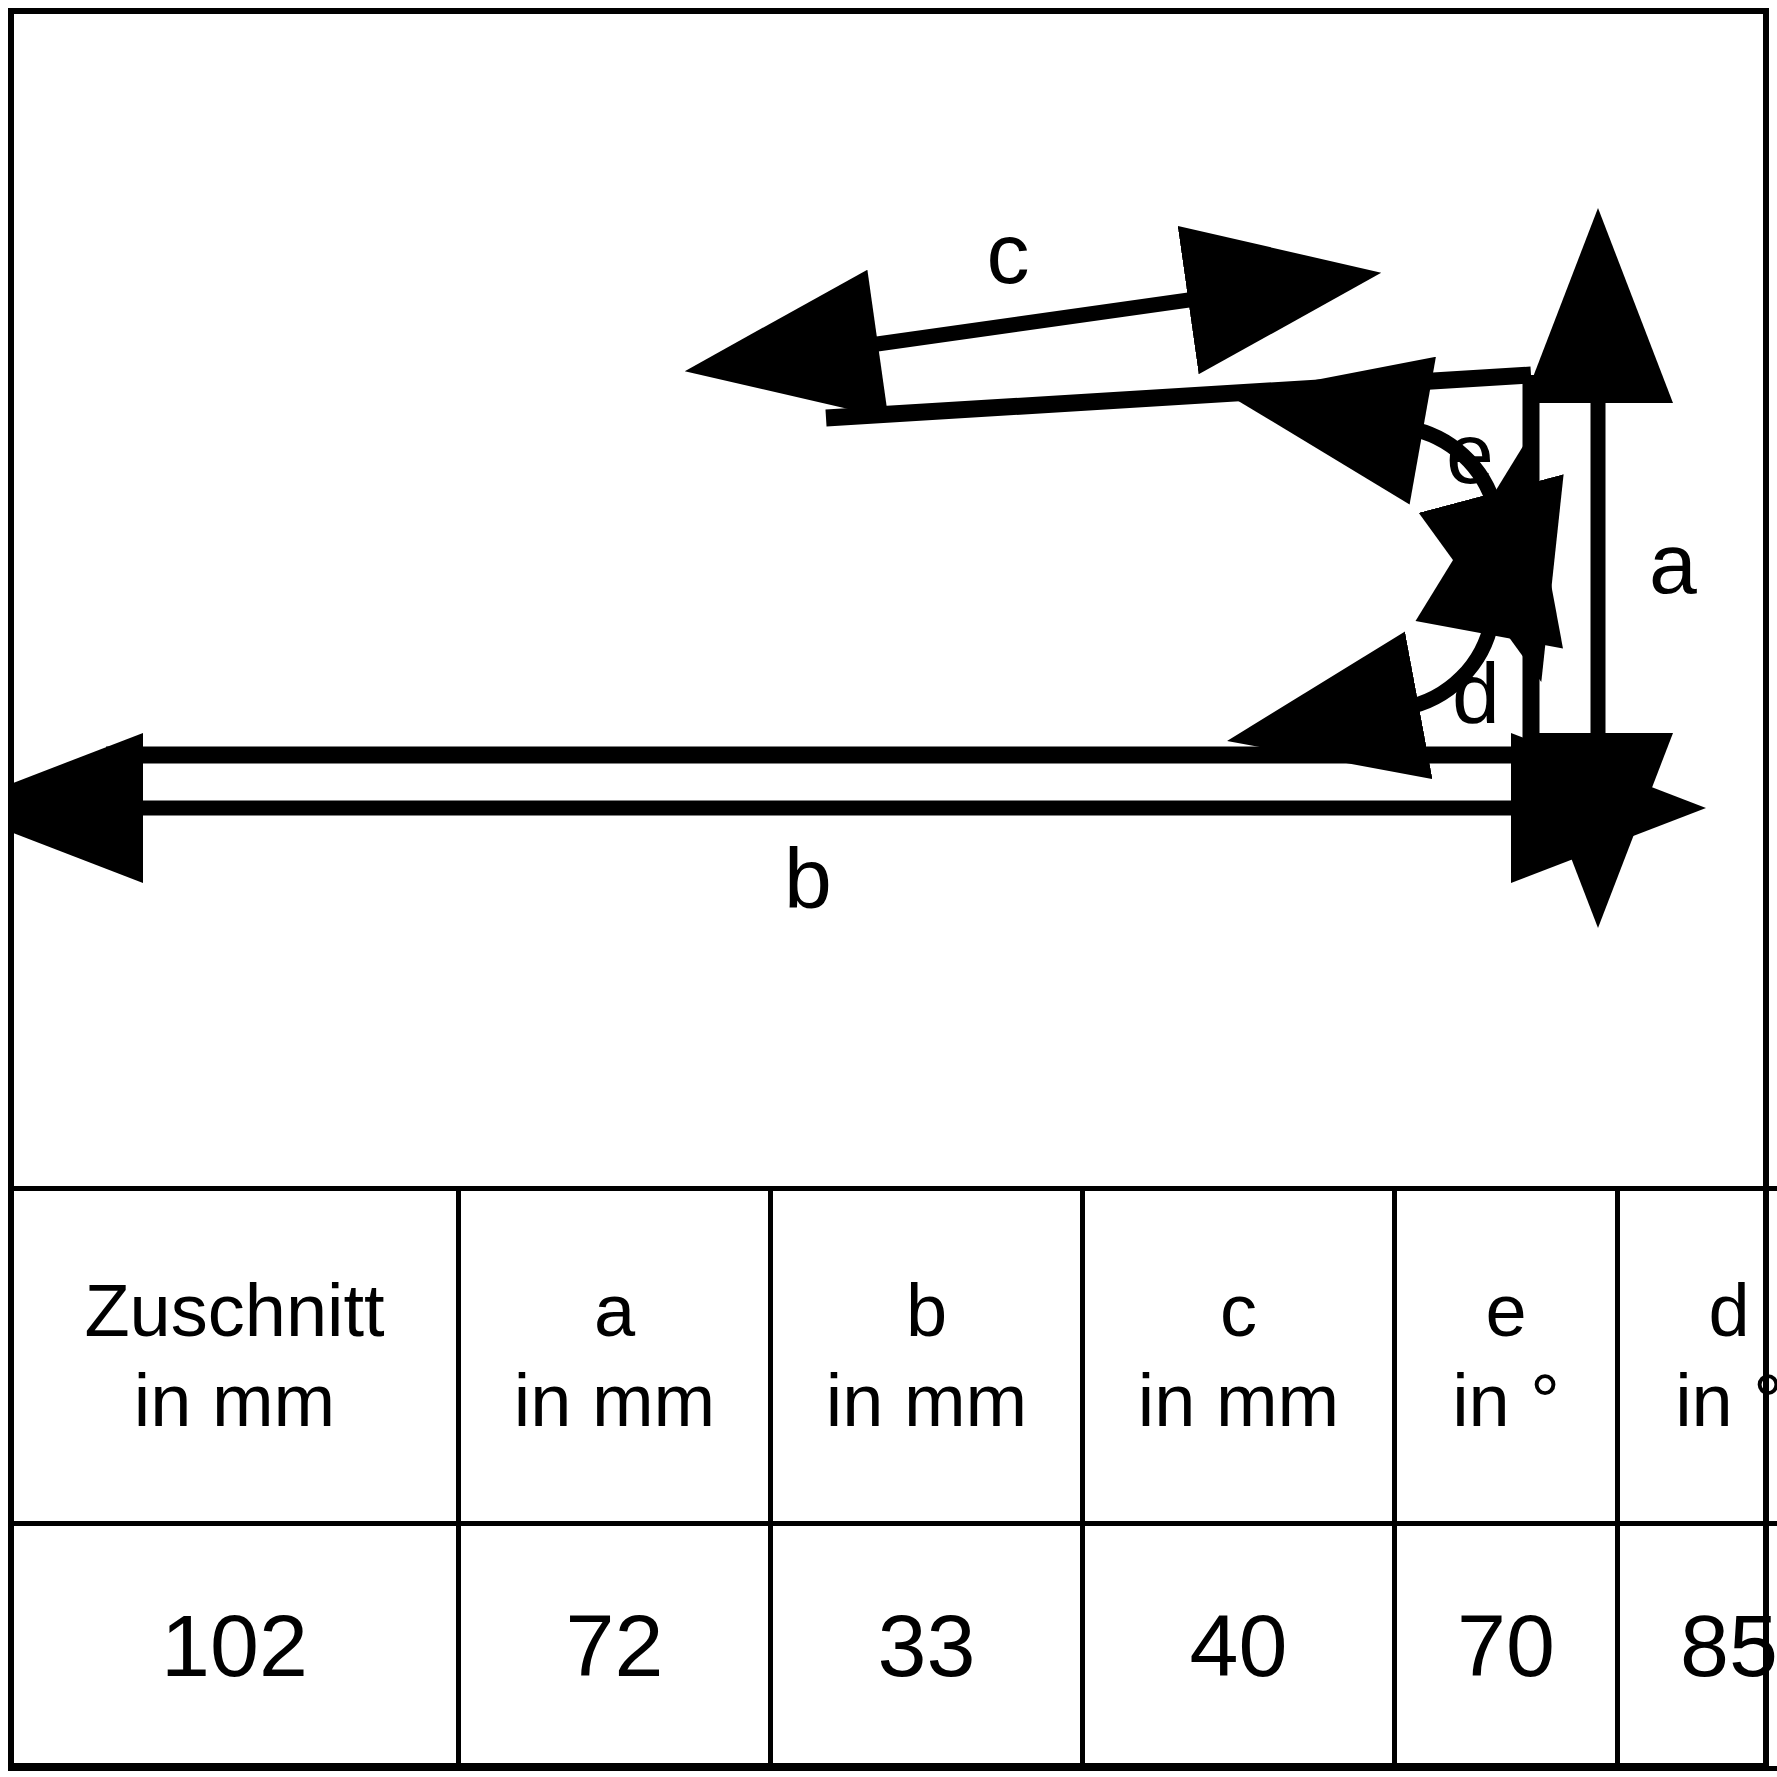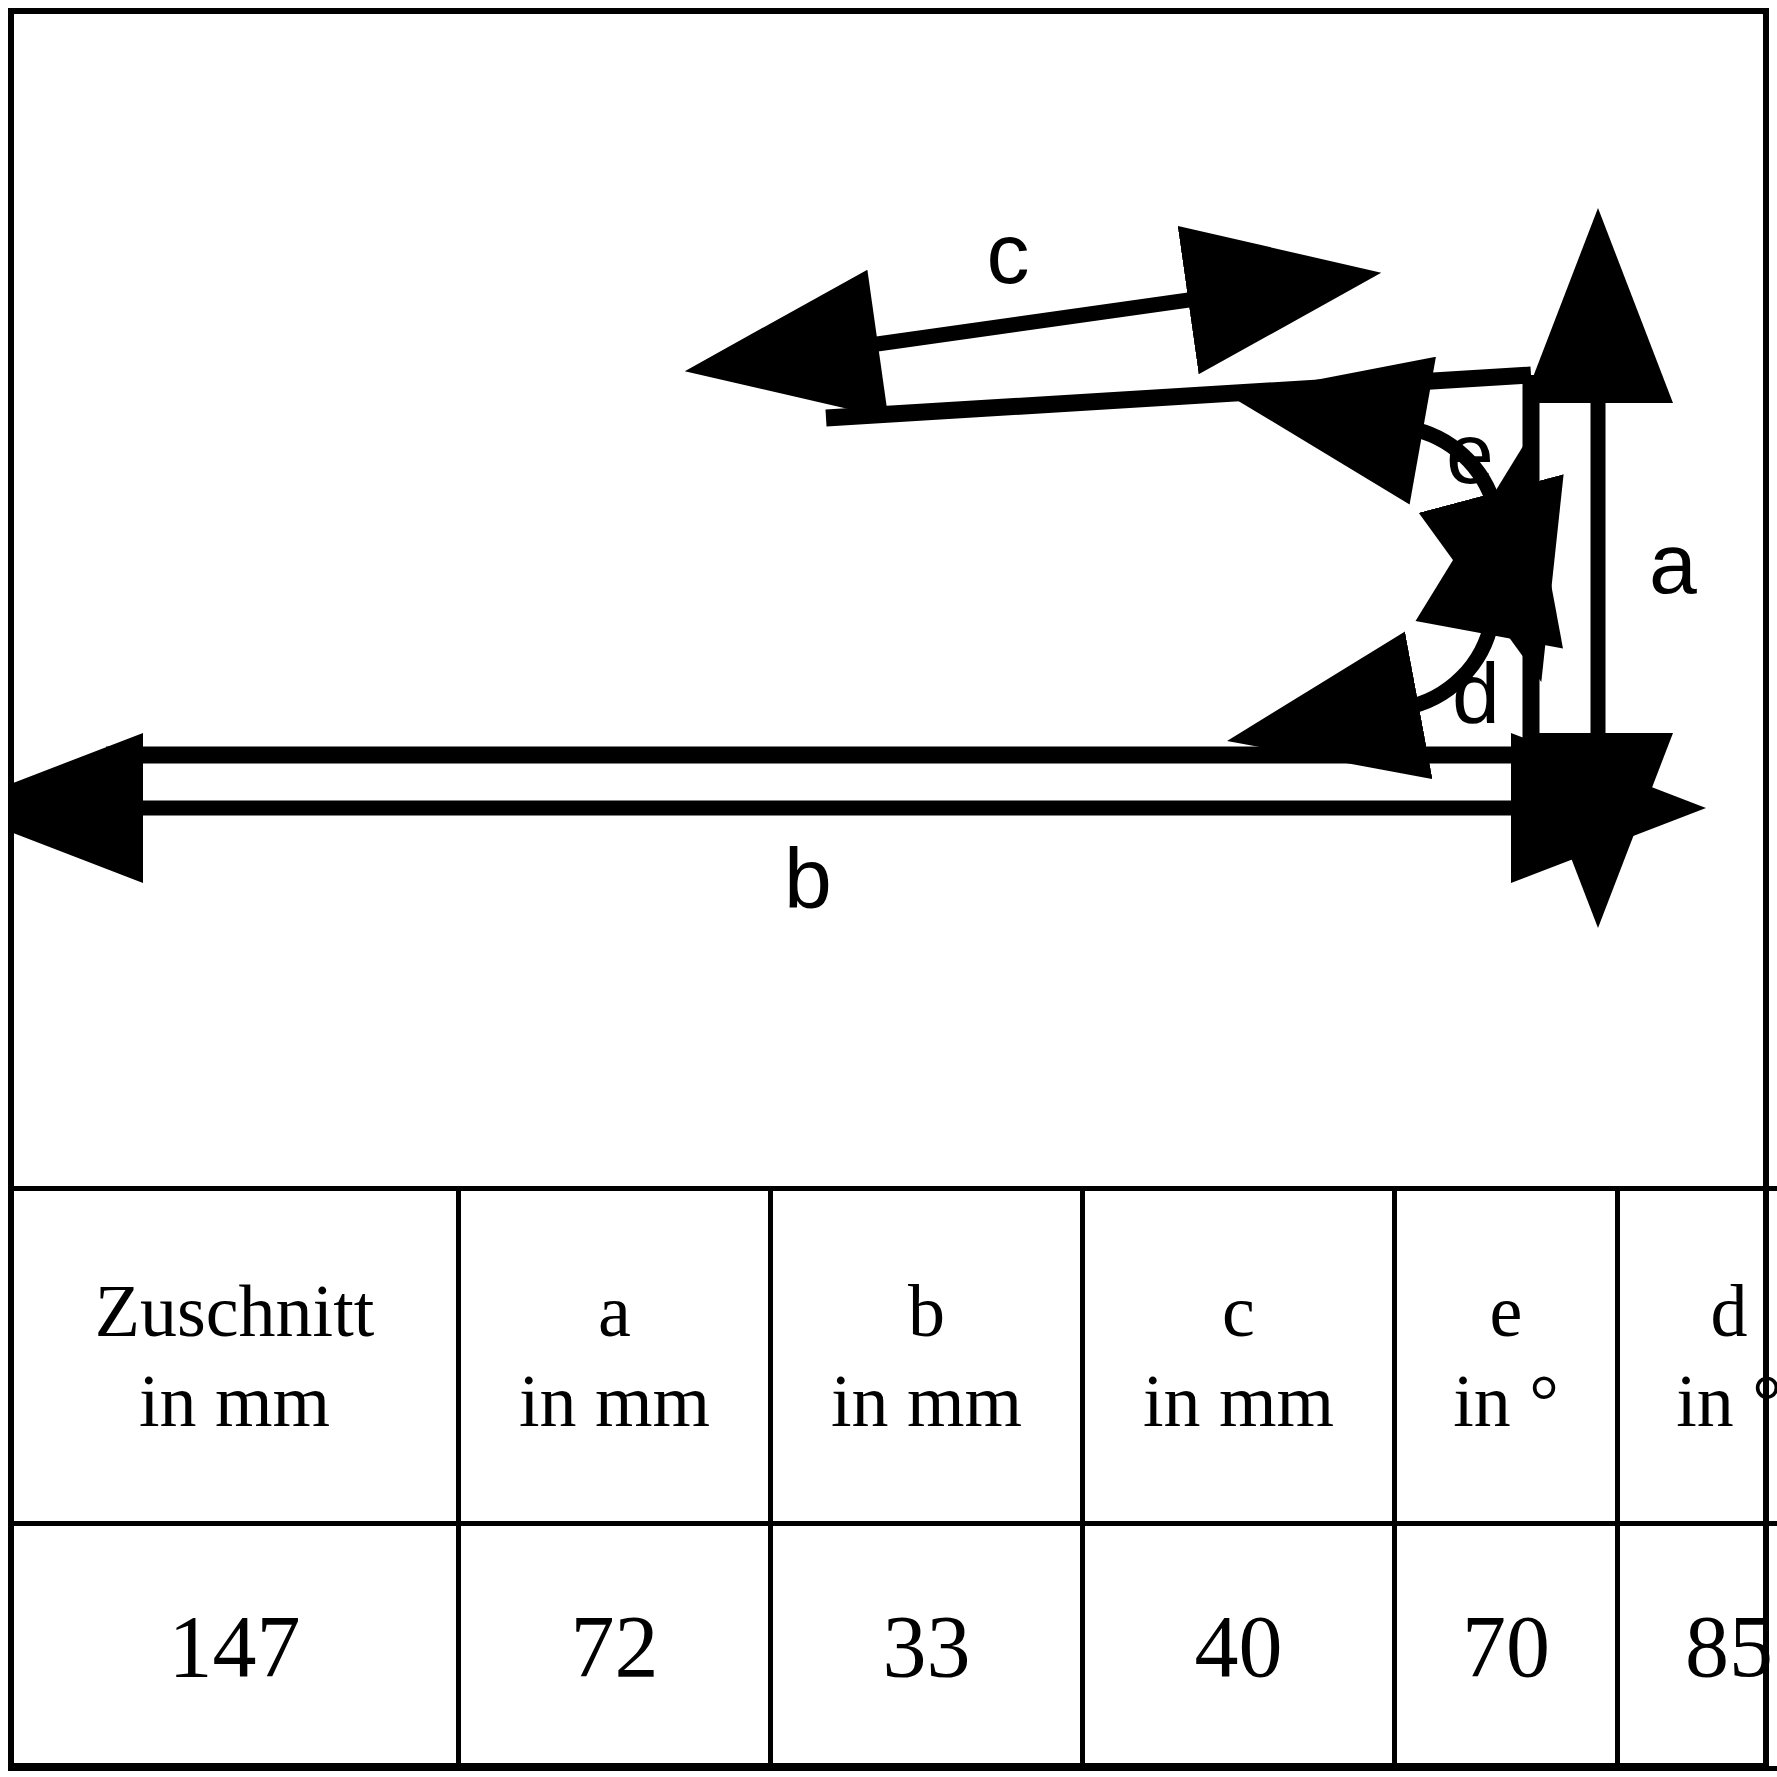--- a/index.html
+++ b/index.html
@@ -50,21 +50,21 @@
     left: 8px;
     top: 1186px;
     width: 1761px;
     border-collapse: collapse;
     table-layout: fixed;
   }
   #spec-table td {
     border: 5px solid #000000;
     text-align: center;
     vertical-align: middle;
-    font-family: Liberation Serif, serif;
+    font-family: Liberation Sans, sans-serif;
     color: #000000;
     padding: 0;
   }
   #spec-table tr.head td {
     height: 330px;
     font-size: 74px;
     line-height: 1.22;
   }
   #spec-table tr.vals td {
     height: 240px;
@@ -152,21 +152,21 @@
         <td class="c4">
           <span class="hdr-line1">e</span>
           <span class="hdr-line2">in °</span>
         </td>
         <td class="c5">
           <span class="hdr-line1">d</span>
           <span class="hdr-line2">in °</span>
         </td>
       </tr>
       <tr class="vals">
-        <td class="c0">147</td>
+        <td class="c0">102</td>
         <td class="c1">72</td>
         <td class="c2">33</td>
         <td class="c3">40</td>
         <td class="c4">70</td>
         <td class="c5">85</td>
       </tr>
     </tbody>
   </table>
 
 </div>

